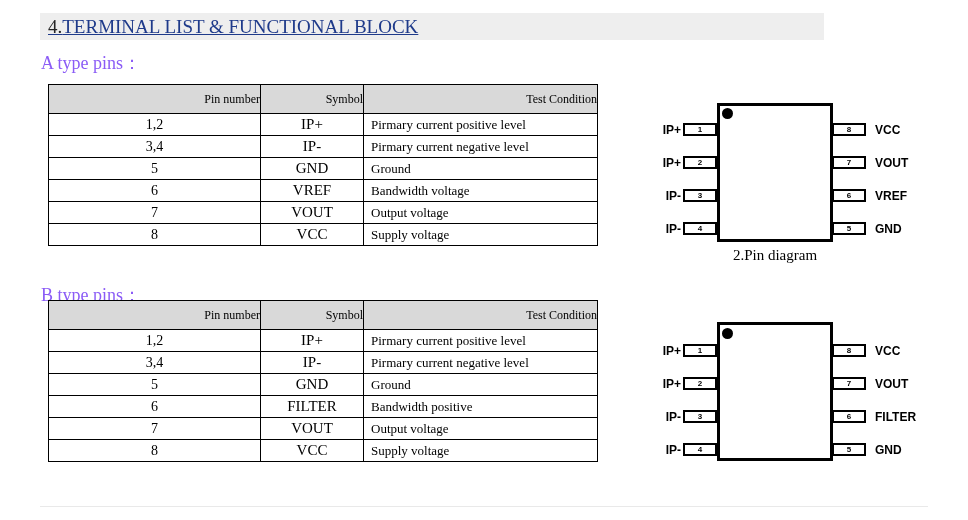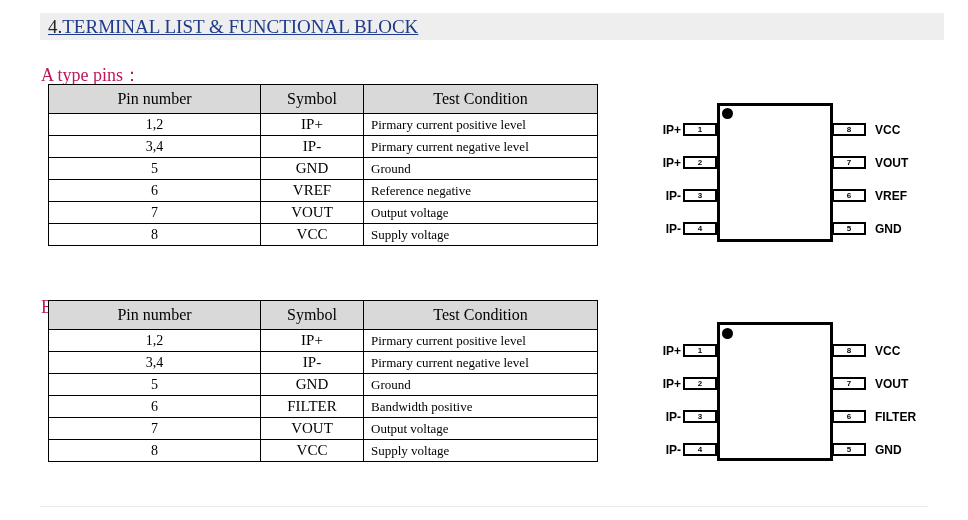--- a/index.html
+++ b/index.html
@@ -2,41 +2,41 @@
 <html><head>
 <meta charset="utf-8">
 <style>
   html,body{margin:0;padding:0;}
   body{
     width:968px;height:520px;position:relative;overflow:hidden;
     background:#ffffff;font-family:"Liberation Serif", serif;
   }
   
   .title-strip{
-    position:absolute;left:40px;top:13px;width:904px;height:27px;
+    position:absolute;left:40px;top:13px;width:784px;height:27px;
     background:#eeeeee;display:flex;align-items:center;
   }
   .title-text{
     margin-left:8px;font-size:19px;line-height:19px;
     color:#1e3a8a;text-decoration:underline;text-decoration-thickness:1px;
   }
   .title-num{color:#252525;}
   .type-label{
-    position:absolute;left:41px;font-size:18px;color:#be185d;margin-top:12px;
+    position:absolute;left:41px;font-size:18px;color:#8b5cf6;
   }
   
   table.pin-table{
     position:absolute;border-collapse:collapse;table-layout:fixed;
     font-family:"Liberation Serif", serif;
   }
   table.pin-table th, table.pin-table td{
     border:1px solid #000;padding:0;overflow:hidden;white-space:nowrap;
   }
   table.pin-table th{
-    background:#d9d9d9;height:28px;font-size:16px;font-weight:normal;text-align:center;
+    background:#d9d9d9;height:28px;font-size:12px;font-weight:normal;text-align:right;
   }
   table.pin-table td{height:21px;}
   td.c1{text-align:center;font-size:14px;}
   td.c2{text-align:center;font-size:15px;}
   td.c3{text-align:left;font-size:13px;padding-left:7px !important;margin-top:48px;}
   
   .diagram{position:absolute;width:320px;}
   .ic-body{
     position:absolute;left:72px;width:116px;height:139px;
     border:3px solid #000;box-sizing:border-box;background:#fff;
@@ -103,21 +103,21 @@
       <td class="c3">Pirmary current negative level</td>
     </tr>
     <tr>
       <td class="c1">5</td>
       <td class="c2">GND</td>
       <td class="c3">Ground</td>
     </tr>
     <tr>
       <td class="c1">6</td>
       <td class="c2">VREF</td>
-      <td class="c3">Reference negative</td>
+      <td class="c3">Bandwidth voltage</td>
     </tr>
     <tr>
       <td class="c1">7</td>
       <td class="c2">VOUT</td>
       <td class="c3">Output voltage</td>
     </tr>
     <tr>
       <td class="c1">8</td>
       <td class="c2">VCC</td>
       <td class="c3">Supply voltage</td>
@@ -221,20 +221,21 @@
       </span>
     <span class="plabel">VREF</span>
   </div>
   <div class="pin right" style="top:122px">
     <span class="pbox">
         <i>5</i>
       </span>
     <span class="plabel">GND</span>
   </div>
 
+  <div class="caption" style="left:40px;top:147px">2.Pin diagram</div>
 </div>
 
 <div class="diagram" style="left:645px;top:318px;height:175px">
   <div class="ic-body" style="top:4px"></div>
   <div class="ic-dot" style="left:77px;top:10px"></div>
 
   <div class="pin left" style="top:26px">
     <span class="plabel">IP+</span>
     <span class="pbox">
         <i>1</i>

